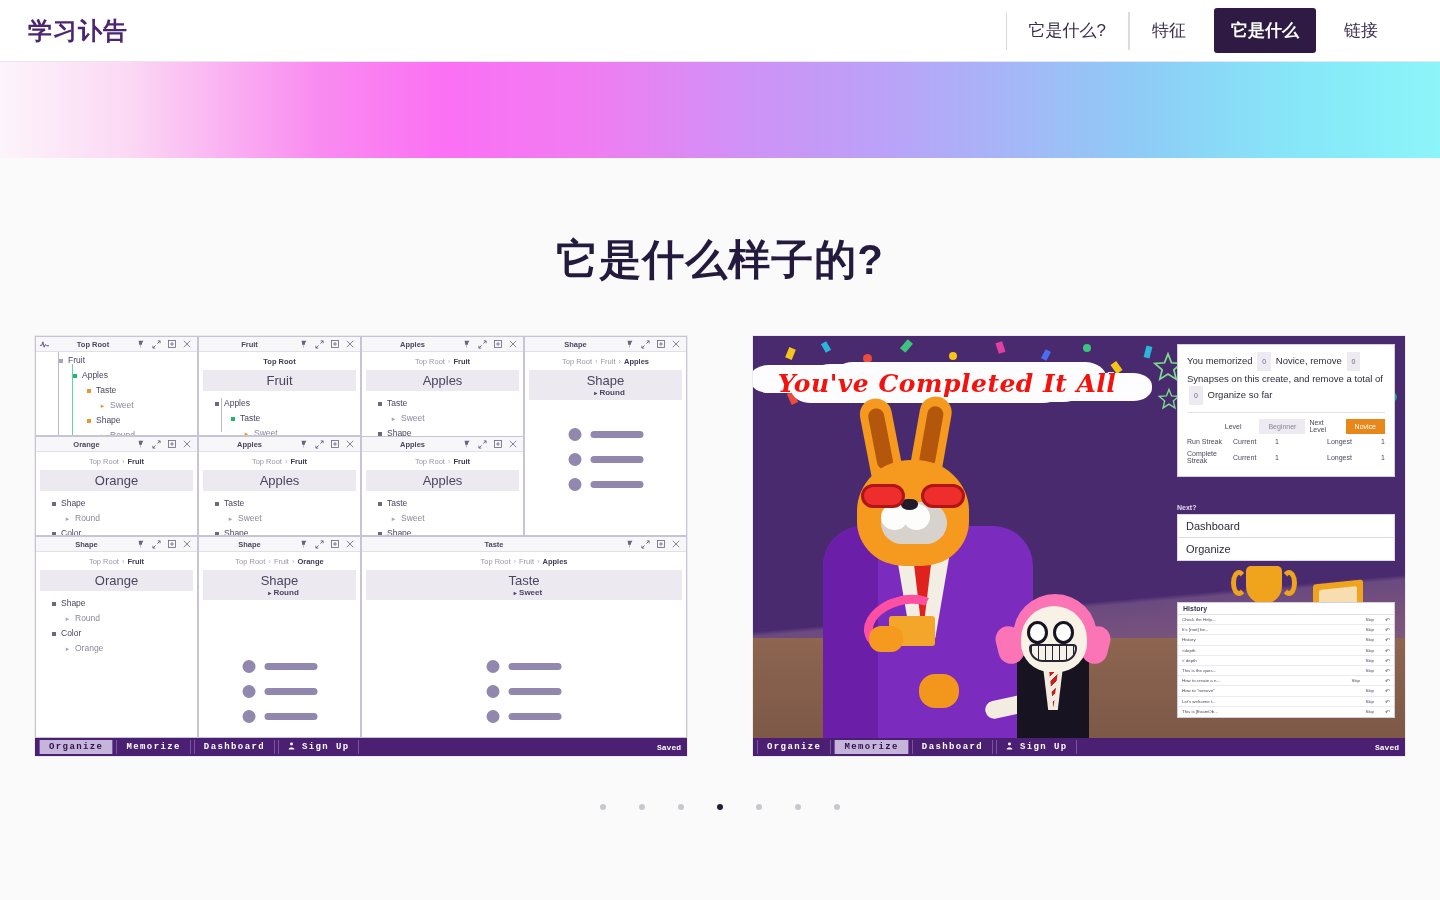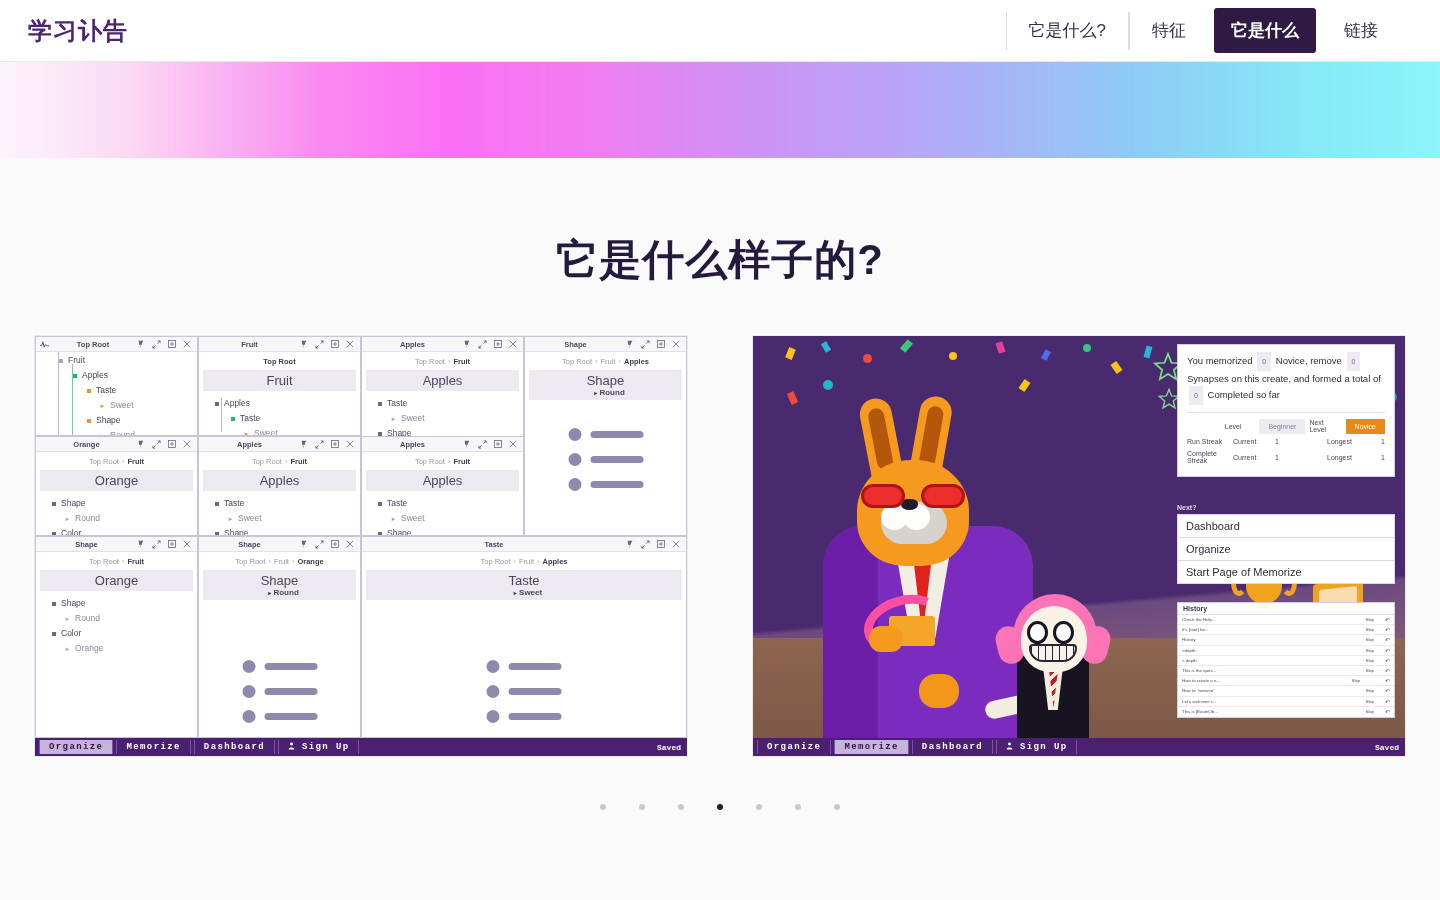--- a/index.html
+++ b/index.html
@@ -970,20 +970,24 @@
               </svg>
           </span>
           <span class="cf" style="left:36px;top:56px;width:7px;height:12px;background:#ef4b3c;transform:rotate(-24deg);"></span>
           <span class="cf" style="left:70px;top:44px;width:10px;height:10px;border-radius:50%;background:#22b8c6;"></span>
           <span class="cf" style="left:268px;top:44px;width:7px;height:11px;background:#f5c518;transform:rotate(34deg);"></span>
           <span class="cf" style="left:620px;top:40px;width:7px;height:11px;background:#e040a0;transform:rotate(-20deg);"></span>
           <span class="cf" style="left:634px;top:56px;width:10px;height:10px;border-radius:50%;background:#12a98c;"></span>
           <span class="cf" style="left:606px;top:22px;width:8px;height:8px;background:#29b6d8;"></span>
         </div>
 
+        <div class="banner">
+          <div class="cloud"></div>
+          <div class="btxt">You've Completed It All</div>
+        </div>
 
         <div class="trophy">
           <span class="handle l"></span>
           <span class="handle r"></span>
           <span class="cup"></span>
           <span class="stem"></span>
           <span class="base"></span>
         </div>
         <div class="plaque">
           <span class="plaque-in"></span>
@@ -1031,23 +1035,23 @@
         </div>
 
         <div class="stats-card">
           <div class="stats-text">
             <span>You memorized</span>
             <span class="zchip">0</span>
             <span>Novice,</span>
             <span>remove</span>
             <span class="zchip">0</span>
             <span>Synapses on this create,</span>
-            <span>and formed a total of</span>
+            <span>and remove a total of</span>
             <span class="zchip">0</span>
-            <span>Completed so far</span>
+            <span>Organize so far</span>
           </div>
           <div class="lvl-table">
             <div class="lvl-row">
               <span class="c1"></span>
               <span class="c2">Level</span>
               <span class="c3"><span class="badge-beginner">Beginner</span></span>
               <span class="c4">Next Level</span>
               <span class="c5"><span class="badge-novice">Novice</span></span>
             </div>
             <div class="lvl-row">
@@ -1064,21 +1068,20 @@
               <span class="c4">Longest</span>
               <span class="c5">1</span>
             </div>
           </div>
         </div>
 
         <div class="next-block">
           <div class="next-label">Next?</div>
           <div class="next-opt">Dashboard</div>
           <div class="next-opt">Organize</div>
-          <div class="next-opt">Start Page of Memorize</div>
         </div>
 
         <div class="hist-card">
           <div class="hist-title">History</div>
           <div class="hist-row">
               <span class="ht">Check the Help...</span>
               <span class="hs">Skip</span>
               <span class="hu">↶</span>
             </div>
           <div class="hist-row">

